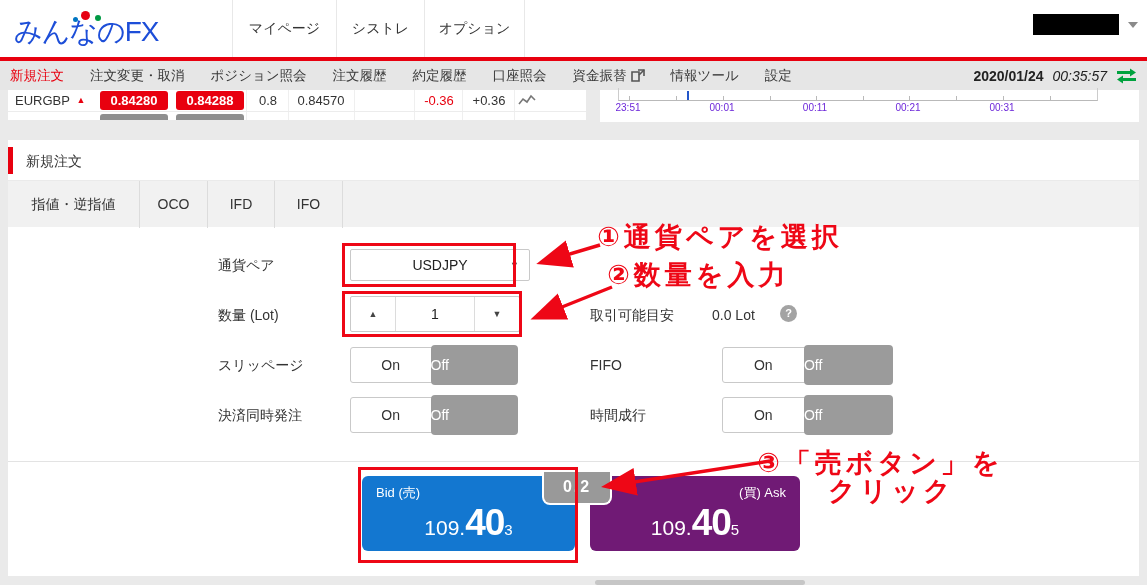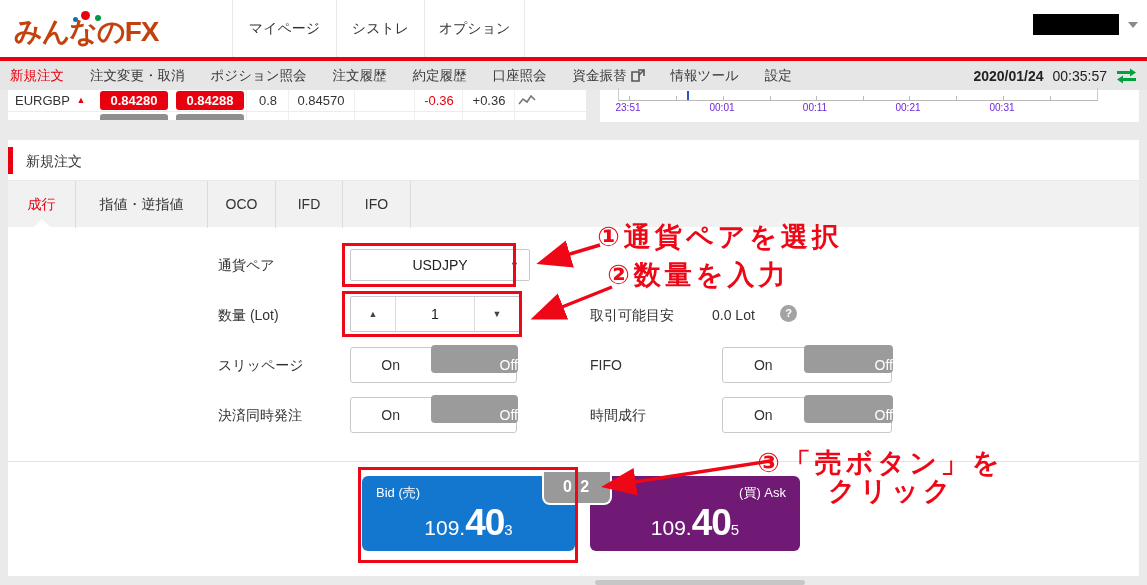--- a/index.html
+++ b/index.html
@@ -2,21 +2,21 @@
 <html><head>
 <meta charset="utf-8">
 <style>
   * { margin:0; padding:0; box-sizing:border-box; }
   body { font-family:"Liberation Sans","DejaVu Sans",sans-serif; }
   #page { position:relative; width:1147px; height:585px; background:#eaeaea; overflow:hidden; }
 
   
   .header { position:absolute; left:0; top:0; width:1147px; height:57px; background:#fff; }
   .logo { position:absolute; left:14px; top:8px; height:44px; cursor:pointer; }
-  .logo-text { font-size:28px; font-weight:bold; color:#c2410c; letter-spacing:-1px; line-height:48px; }
+  .logo-text { font-size:28px; font-weight:normal; color:#1d4ed8; letter-spacing:-1px; line-height:48px; }
   .dot { position:absolute; border-radius:50%; }
   .dot-b { left:59px; top:9px;  width:5px; height:5px; background:#0075c2; }
   .dot-r { left:67px; top:3px;  width:9px; height:9px; background:#e60012; }
   .dot-g { left:81px; top:7px;  width:6px; height:6px; background:#009944; }
   .top-nav { position:absolute; left:232px; top:0; height:57px; display:flex; }
   .nav-tab { height:57px; line-height:57px; text-align:center; font-size:14px; color:#333;
              border-right:1px solid #e8e8e8; cursor:pointer; }
   .nav-tab:first-child { border-left:1px solid #e8e8e8; }
   .nav-tab.w1{ width:105px; } .nav-tab.w2{ width:87px; } .nav-tab.w3{ width:88px; } .nav-tab.w4{ width:100px; }
   .nav-tab.active { background:#e8000f; color:#fff; font-weight:bold; border-color:#e8000f; }
@@ -27,21 +27,21 @@
   .red-line { position:absolute; left:0; top:57px; width:1147px; height:4px; background:#e8000f; }
 
   
   .subnav { position:absolute; left:0; top:61px; width:1147px; height:29px; background:#e6e6e6;
             display:flex; align-items:center; padding:0 10px; font-size:13.5px; color:#3a3a3a; }
   .sn-item { margin-right:26px; cursor:pointer; white-space:nowrap; }
   .sn-item.active { color:#e8000f; }
   .sn-fund { display:flex; align-items:center; gap:4px; }
   .sn-right { margin-left:auto; display:flex; align-items:center; gap:9px; color:#222; }
   .sn-date { font-weight:bold; font-size:14px; }
-  .sn-time { font-size:14px; }
+  .sn-time { font-size:14px;font-style:italic; }
 
   
   .quote-panel { position:absolute; left:8px; top:90px; width:578px; height:30px; background:#fff; overflow:hidden; }
   .qcell { position:absolute; top:0; height:21px; line-height:21px; font-size:13px; color:#333; text-align:center; }
   .q-sym { left:7px; width:58px; text-align:left; }
   .q-dir { left:62px; width:22px; color:#e8000f; font-size:9px; }
   .qbtn { position:absolute; top:1px; width:68px; height:19px; border-radius:3px; background:#e8000f;
           color:#fff; font-weight:bold; font-size:13px; text-align:center; line-height:19px; cursor:pointer; }
   .qb1 { left:92px; } .qb2 { left:168px; }
   .q-spread { left:240px; width:40px; }
@@ -87,22 +87,22 @@
   .st-val { flex:1; text-align:center; line-height:34px; font-size:14px; color:#222;
             border-left:1px solid #dcdcdc; border-right:1px solid #dcdcdc; }
   .avail-val { position:absolute; left:704px; top:167px; font-size:14px; color:#333; }
   .help-ic { position:absolute; left:772px; top:165px; width:17px; height:17px; border-radius:50%;
              background:#a3a3a3; color:#fff; font-size:11px; font-weight:bold; text-align:center;
              line-height:17px; cursor:pointer; }
 
   .toggle { position:absolute; height:36px; background:#fff; border:1px solid #c9c9c9; border-radius:3px; }
   .t-on { position:absolute; left:0; top:0; width:48%; text-align:center; line-height:34px;
           font-size:14px; color:#333; cursor:pointer; }
-  .t-off { position:absolute; right:-2px; top:-3px; width:53%; height:28px; background:#9b9b9b;
-           border-radius:4px; color:#fff; text-align:right; line-height:40px; font-size:14px; cursor:pointer; }
+  .t-off { position:absolute; right:-2px; top:-3px; width:53%; height:40px; background:#9b9b9b;
+           border-radius:4px; color:#fff; text-align:left; line-height:40px; font-size:14px; cursor:pointer; }
   .tg1 { left:342px; top:207px; width:167px; }
   .tg2 { left:714px; top:207px; width:170px; }
   .tg3 { left:342px; top:257px; width:167px; }
   .tg4 { left:714px; top:257px; width:170px; }
 
   .op-divider { position:absolute; left:0; top:321px; width:1131px; border-top:1px solid #e3e3e3; }
 
   .bid-btn { position:absolute; left:354px; top:336px; width:213px; height:75px; background:#1377d0;
              border-radius:6px; color:#fff; cursor:pointer; }
   .ask-btn { position:absolute; left:582px; top:336px; width:210px; height:75px; background:#701a75;
@@ -219,24 +219,20 @@
     <span class="cl" style="left:185px">00:11</span>
     <span class="cl" style="left:278px">00:21</span>
     <span class="cl" style="left:372px">00:31</span>
   </div>
 
   <div class="order-panel">
     <div class="op-accent"></div>
     <div class="op-title">新規注文</div>
 
     <div class="op-tabs">
-      <div class="op-tab ot1 active">
-        <span>成行</span>
-        <span class="tab-notch"></span>
-      </div>
       <div class="op-tab ot2">指値・逆指値</div>
       <div class="op-tab ot3">OCO</div>
       <div class="op-tab ot4">IFD</div>
       <div class="op-tab ot5">IFO</div>
     </div>
 
     <span class="f-label" style="left:210px; top:117px">通貨ペア</span>
     <div class="pair-select">
       <span>USDJPY</span>
       <span class="pair-caret">▼</span>

